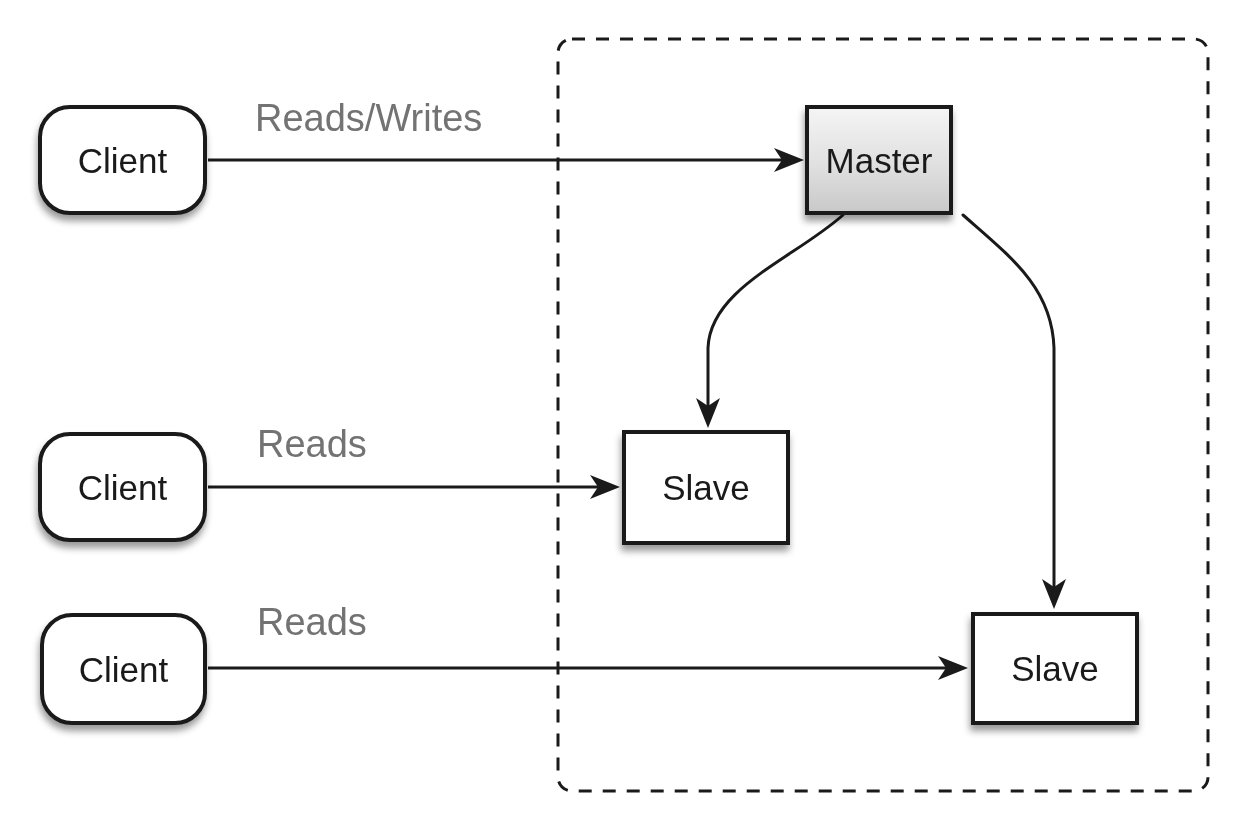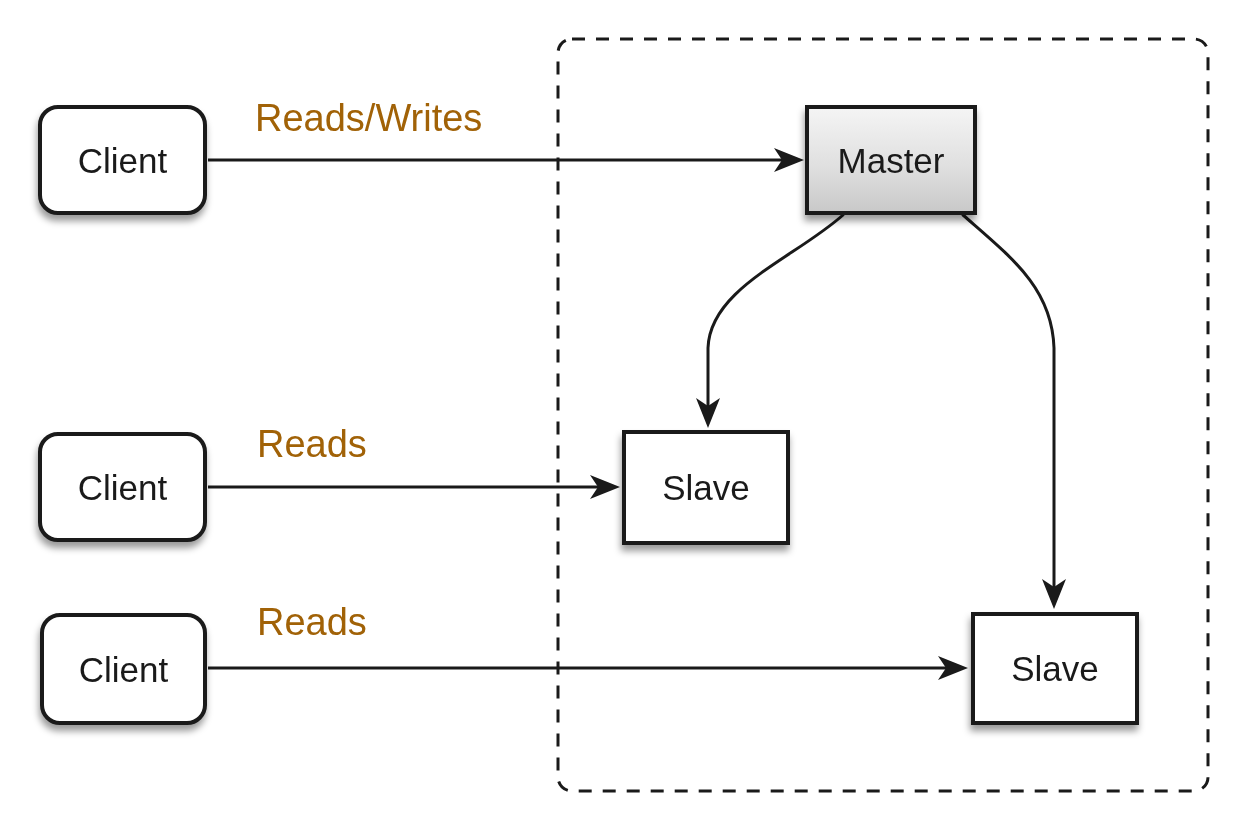--- a/index.html
+++ b/index.html
@@ -28,31 +28,31 @@
     align-items: center;
     justify-content: center;
     border: 4px solid #1a1a1a;
     background: #ffffff;
     font-size: 35px;
     line-height: 1;
     box-sizing: border-box;
     box-shadow: -1px 6px 7px rgba(0,0,0,0.40);
   }
   .node.client {
-    border-radius: 20px;
+    border-radius: 32px;
   }
   .node.master {
     background: linear-gradient(180deg, #f4f4f4 0%, #e0e0e0 55%, #c9c9c9 100%);
   }
   .edge-label {
     position: absolute;
     font-size: 38px;
     line-height: 1.1;
     white-space: nowrap;
-    color: #a16207;
+    color: #737373;
   }
 </style>
 </head>
 <body>
 
 <div id="canvas">
 
   <svg id="wires" viewBox="0 0 1246 839" xmlns="http://www.w3.org/2000/svg">
 
     <rect x="558" y="39" width="650" height="752" rx="14" ry="14" fill="none" stroke="#1a1a1a" stroke-width="3" stroke-dasharray="13 11"></rect>
@@ -78,21 +78,21 @@
   </div>
 
   <div class="node client" style="left:38px; top:432px; width:169px; height:110px;">
     <span>Client</span>
   </div>
 
   <div class="node client" style="left:40px; top:613px; width:167px; height:112px;">
     <span>Client</span>
   </div>
 
-  <div class="node master" style="left:805px; top:105px; width:172px; height:110px;">
+  <div class="node master" style="left:805px; top:105px; width:148px; height:110px;">
     <span>Master</span>
   </div>
 
   <div class="node slave" style="left:622px; top:430px; width:168px; height:115px;">
     <span>Slave</span>
   </div>
 
   <div class="node slave" style="left:971px; top:612px; width:168px; height:113px;">
     <span>Slave</span>
   </div>

